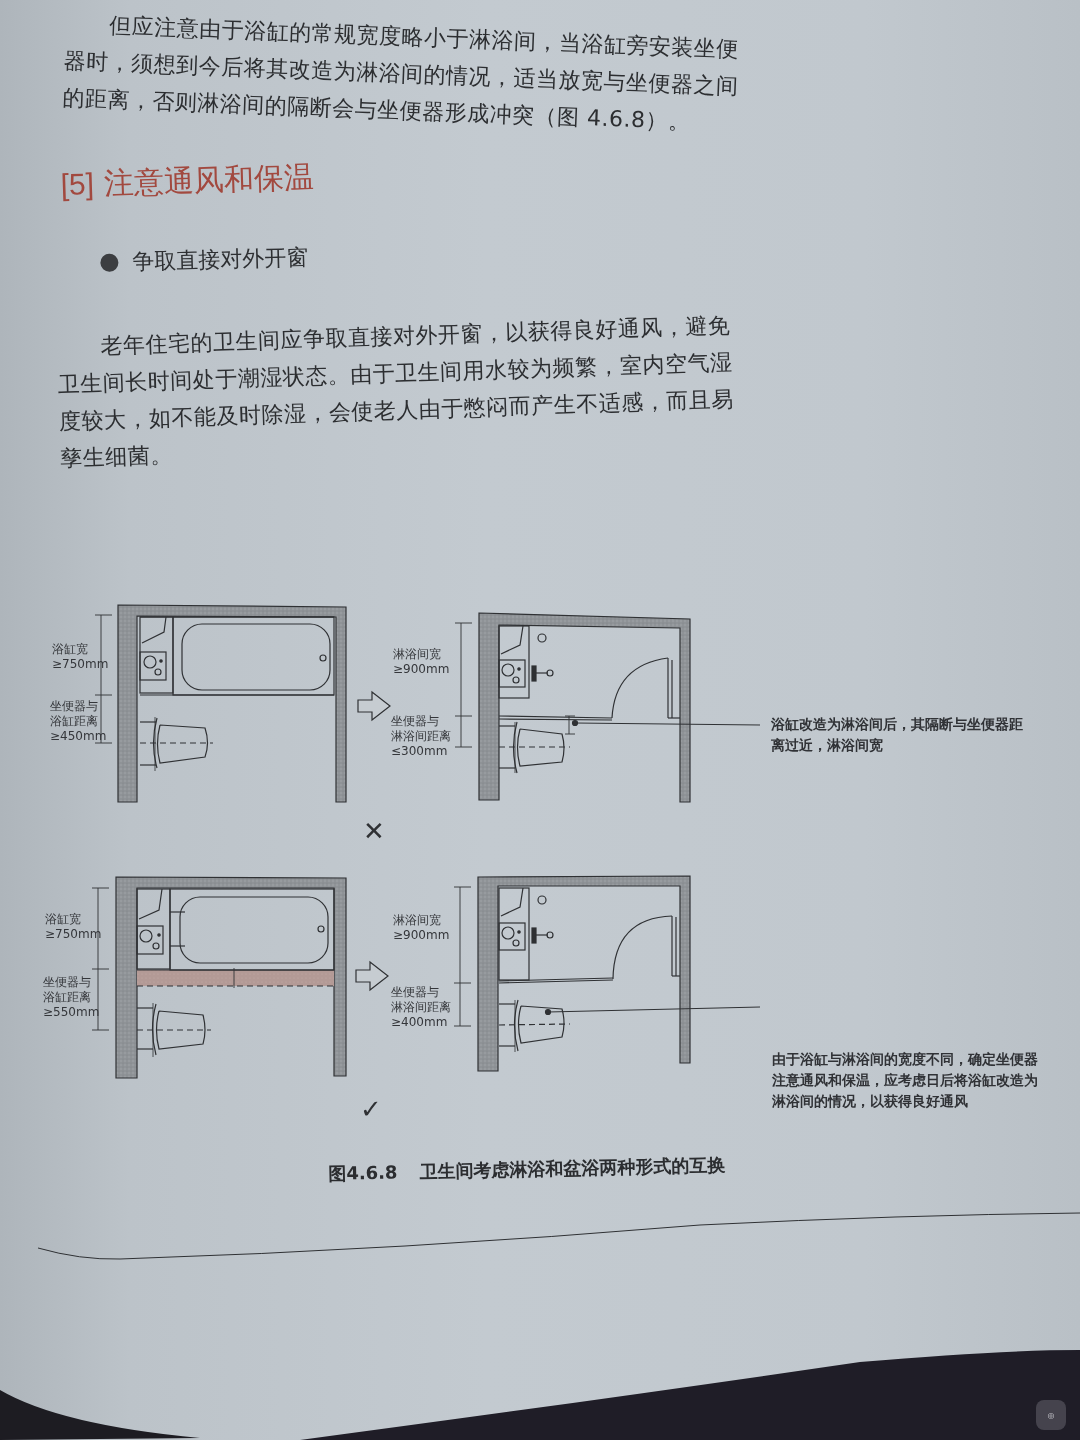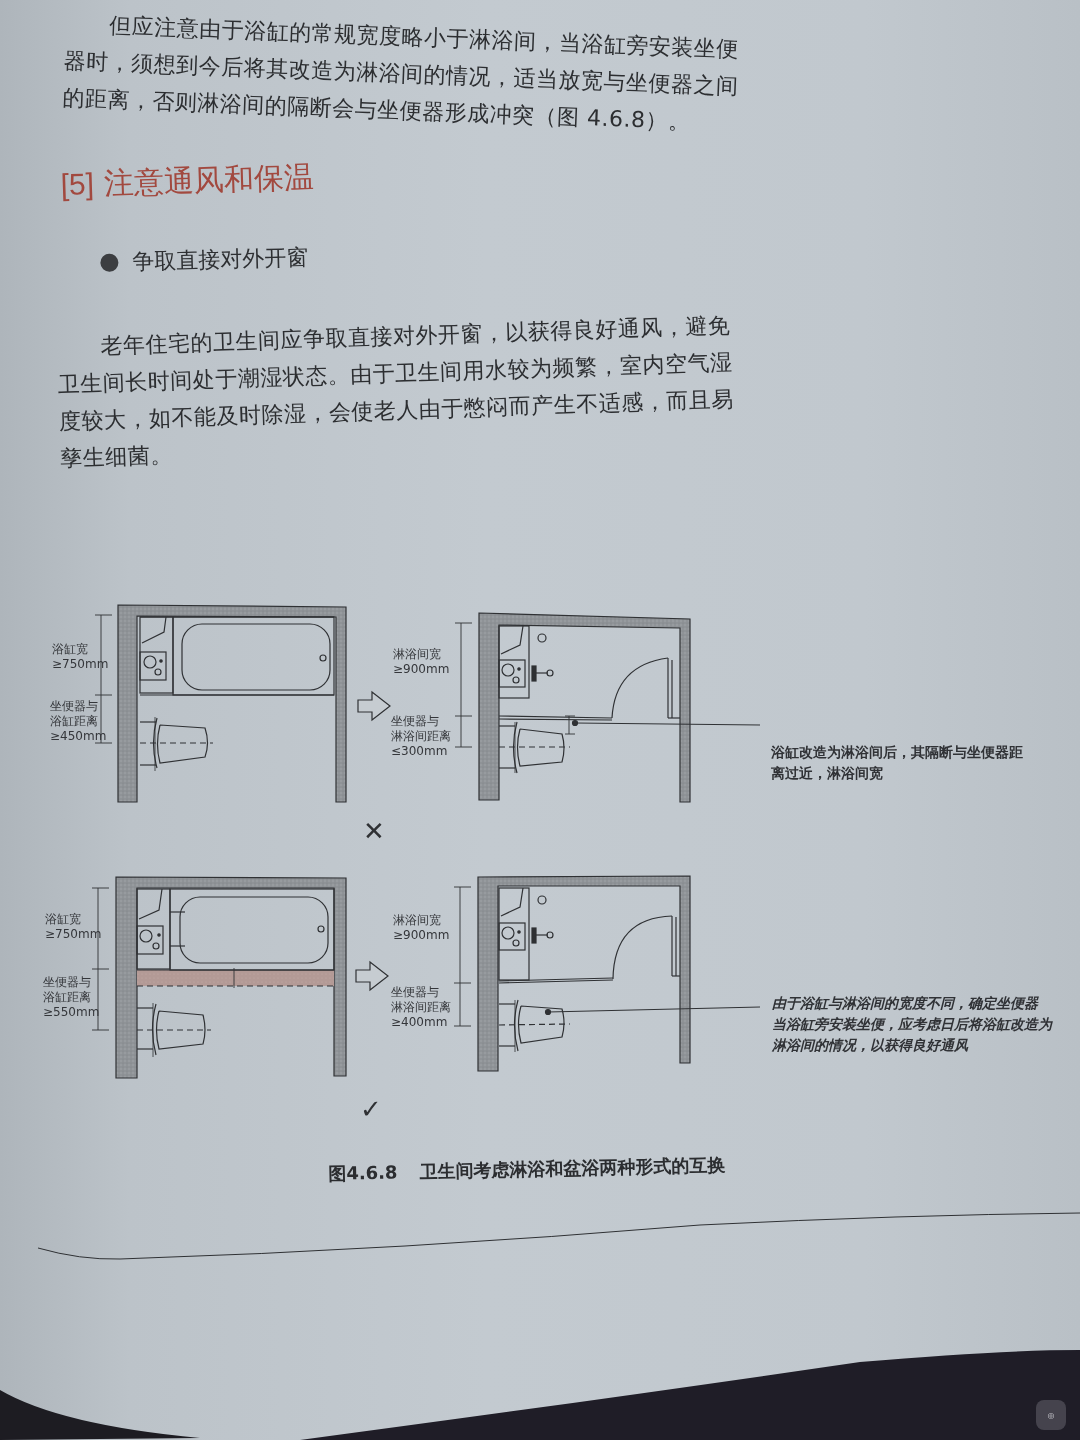--- a/index.html
+++ b/index.html
@@ -252,21 +252,21 @@
   <div class="dim-label" style="left:393px;top:647px;">
     <div>淋浴间宽</div>
     <div>≥900mm</div>
   </div>
   <div class="dim-label" style="left:391px;top:714px;">
     <div>坐便器与</div>
     <div>淋浴间距离</div>
     <div>≤300mm</div>
   </div>
 
-  <div class="callout" style="left:771px;top:742px;">
+  <div class="callout" style="left:771px;top:714px;">
     <div>浴缸改造为淋浴间后，其隔断与坐便器距</div>
     <div>离过近，淋浴间宽</div>
   </div>
 
   <div class="mark" style="left:363px;top:816px;">✕</div>
 
   <div class="dim-label" style="left:45px;top:912px;">
     <div>浴缸宽</div>
     <div>≥750mm</div>
   </div>
@@ -279,23 +279,23 @@
   <div class="dim-label" style="left:393px;top:913px;">
     <div>淋浴间宽</div>
     <div>≥900mm</div>
   </div>
   <div class="dim-label" style="left:391px;top:985px;">
     <div>坐便器与</div>
     <div>淋浴间距离</div>
     <div>≥400mm</div>
   </div>
 
-  <div class="callout" style="left:772px;top:993px;font-style:italic;">
+  <div class="callout" style="left:772px;top:1049px;">
     <div>由于浴缸与淋浴间的宽度不同，确定坐便器</div>
-    <div>当浴缸旁安装坐便，应考虑日后将浴缸改造为</div>
+    <div>注意通风和保温，应考虑日后将浴缸改造为</div>
     <div>淋浴间的情况，以获得良好通风</div>
   </div>
 
   <div class="mark" style="left:360px;top:1094px;">✓</div>
 
   <div class="caption">
     <span class="fig-num">图4.6.8</span><span>卫生间考虑淋浴和盆浴两种形式的互换</span>
   </div>
 
   <div class="watermark">◎</div>

